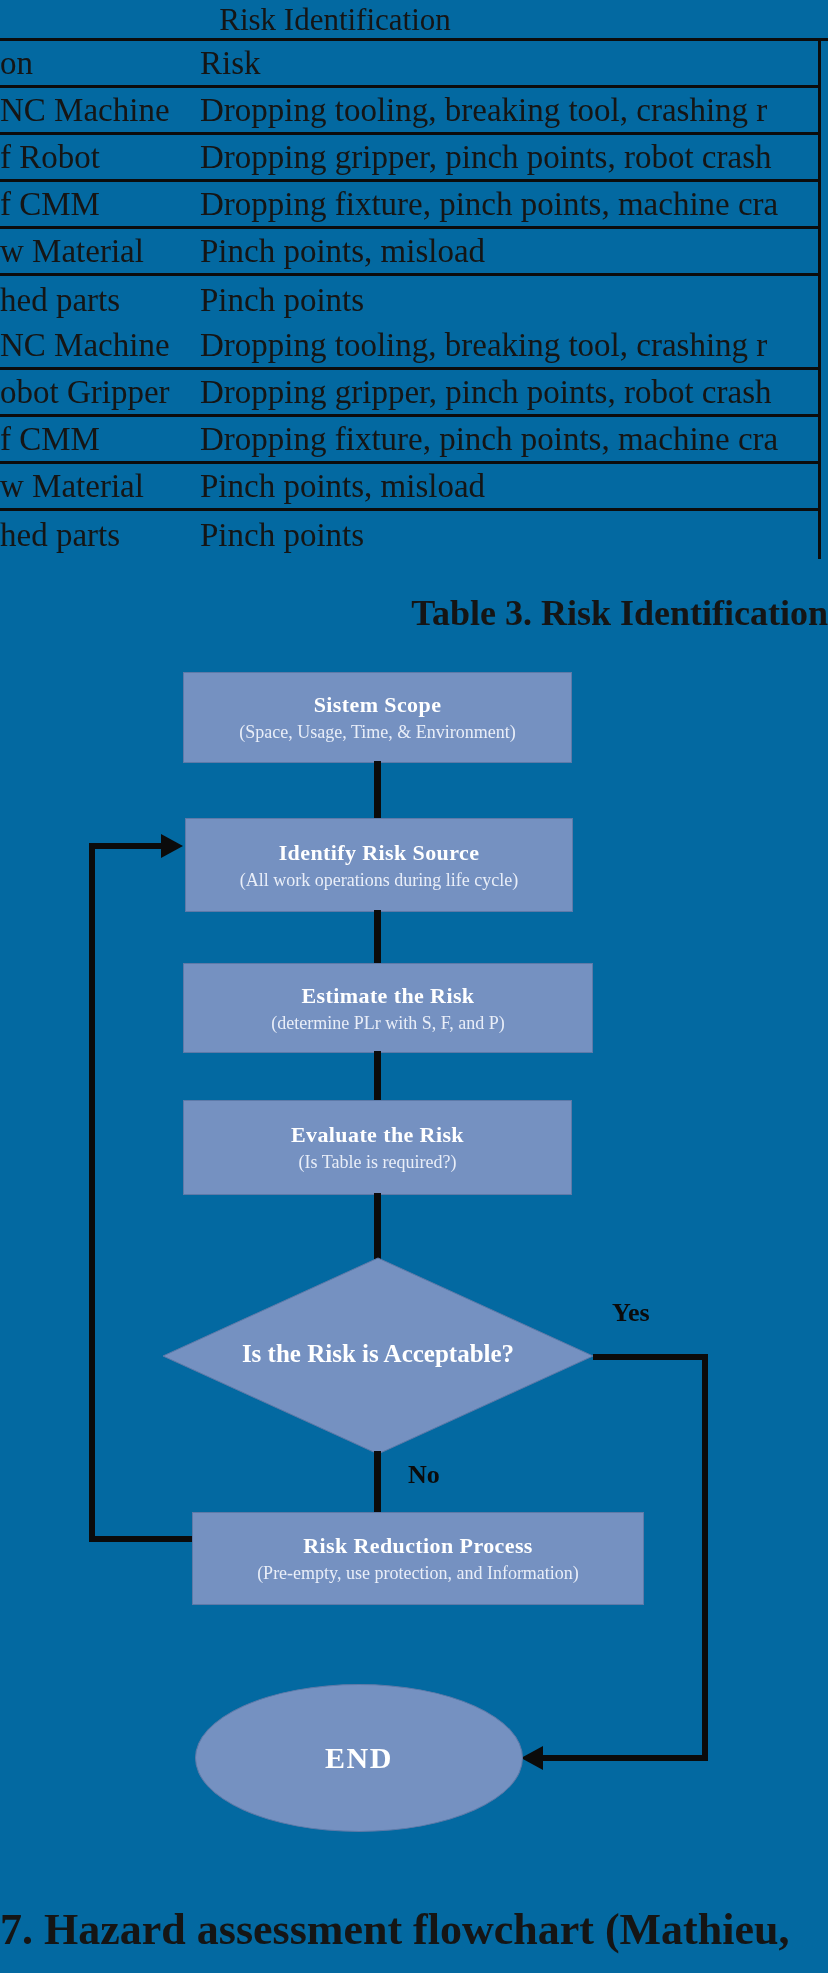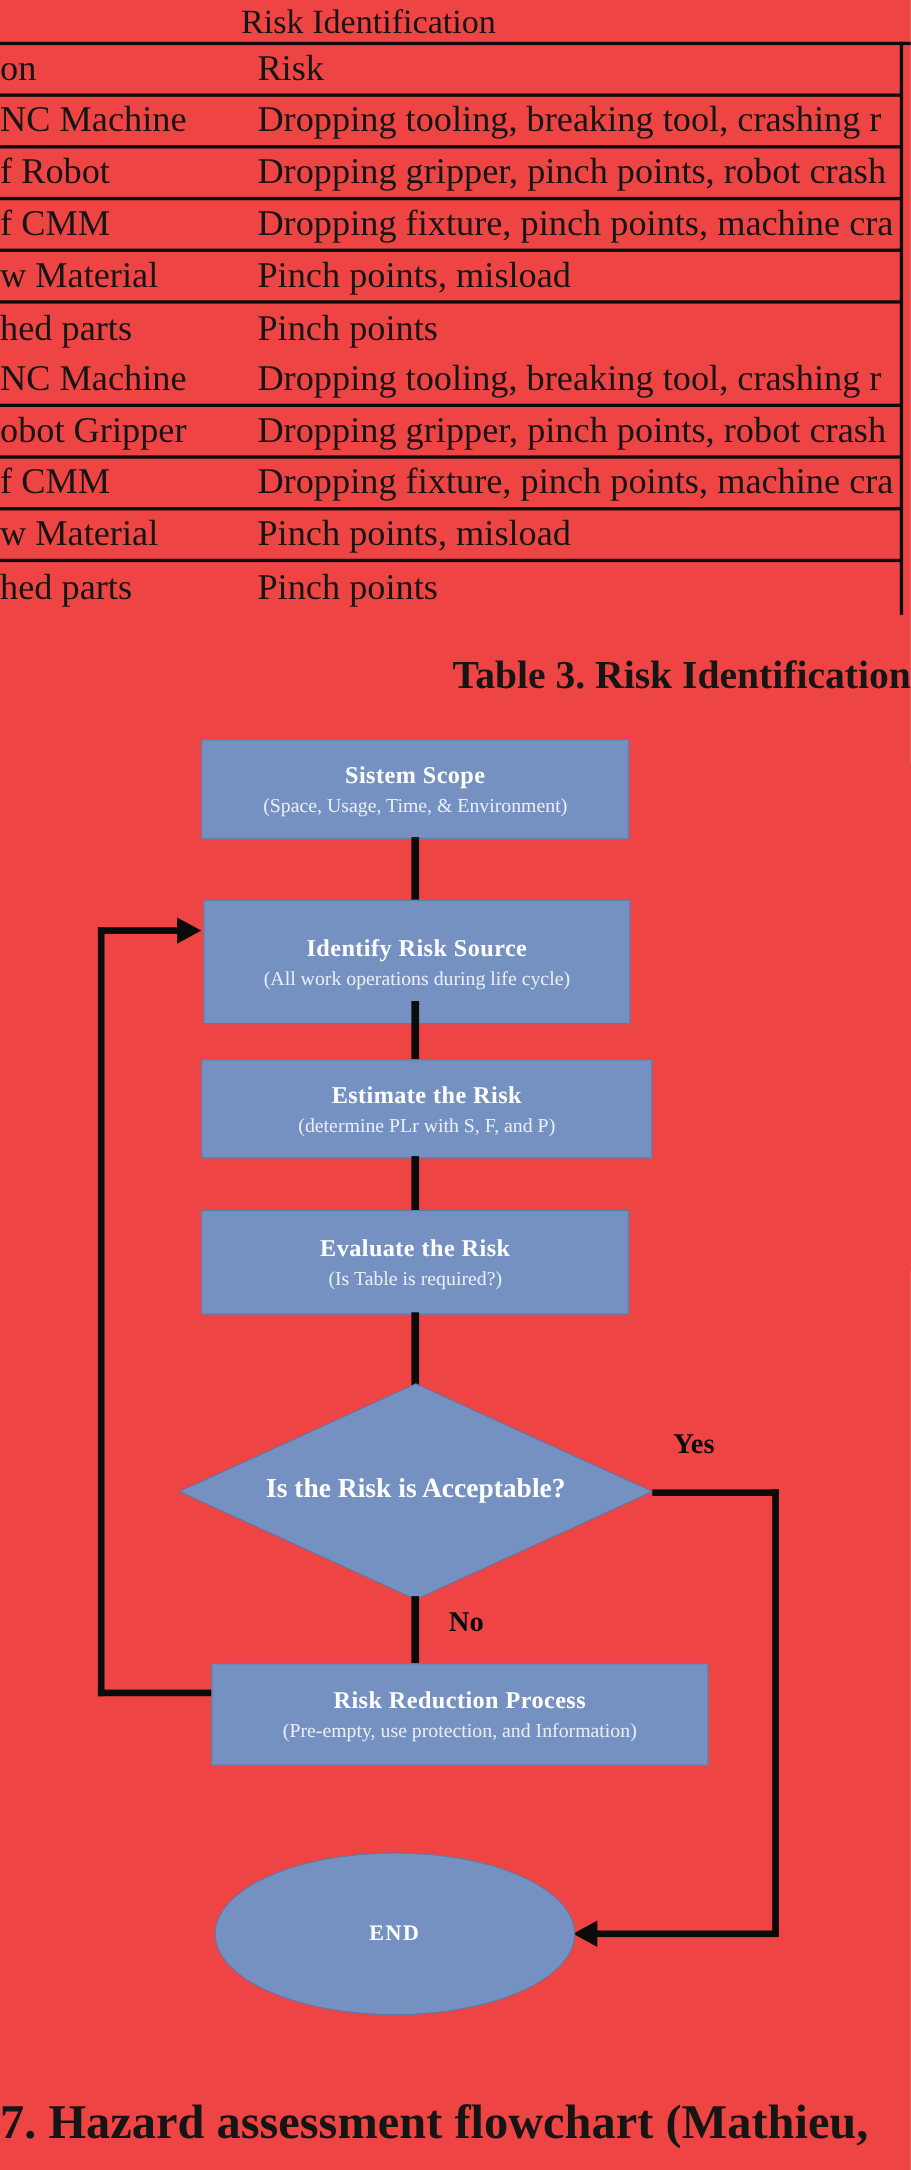--- a/index.html
+++ b/index.html
@@ -1,26 +1,26 @@
 <!DOCTYPE html>
 <html><head>
 <meta charset="utf-8">
 <style>
   html,body { margin:0; padding:0; }
-  .page { position:relative; width:828px; height:1973px; background:#ef4444;
+  .page { position:relative; width:828px; height:1973px; background:#0369a1;
           font-family:"Liberation Serif","DejaVu Serif",serif; color:#151515; overflow:hidden; }
 
   
   .tbl-title { position:absolute; left:85px; top:2px; width:500px; text-align:center; font-size:31px; }
   .rule  { position:absolute; background:#0c0c0c; }
   .trow  { position:absolute; left:0; width:819px; height:47px; overflow:hidden;
            white-space:nowrap; font-size:33px; box-sizing:border-box; }
   .trow.ruled { border-bottom:3px solid #0c0c0c; }
   .trow .c1 { position:absolute; left:0; top:50%; transform:translateY(-50%); }
-  .trow .c2 { position:absolute; left:200px; top:50%; transform:translateY(-50%);margin-left:34px; }
+  .trow .c2 { position:absolute; left:200px; top:50%; transform:translateY(-50%); }
   .tbl-caption { position:absolute; left:0; top:592px; width:828px; text-align:right;
                  font-size:36px; font-weight:bold; }
 
   
   .fbox { position:absolute; background:#7591c1; border:1px solid #5e7aa9; color:#ffffff;
           text-align:center; display:flex; flex-direction:column; justify-content:center;
           gap:4px; box-sizing:border-box; }
   .fbox .bt { font-weight:bold; font-size:22px; letter-spacing:.4px; }
   .fbox .bs { font-size:18px; color:#e9eef8; }
   .conn { position:absolute; width:7px; background:#0b0b0b; }
@@ -31,21 +31,21 @@
   .arrow-left  { position:absolute; width:0; height:0;
                  border-top:12px solid transparent; border-bottom:12px solid transparent;
                  border-right:22px solid #0b0b0b; }
   .dsvg  { position:absolute; left:153px; top:1252px; }
   .dtext { position:absolute; left:173px; top:1340px; width:410px; text-align:center;
            color:#ffffff; font-weight:bold; font-size:25px; }
   .lbl { position:absolute; font-weight:bold; font-size:26px; color:#0b0b0b; }
   .endshape { position:absolute; left:195px; top:1684px; width:328px; height:148px;
               background:#7591c1; border:1px solid #5e7aa9; border-radius:50%;
               display:flex; align-items:center; justify-content:center; color:#fff;
-              font-weight:bold; font-size:20px; letter-spacing:1.5px; box-sizing:border-box; }
+              font-weight:bold; font-size:30px; letter-spacing:1.5px; box-sizing:border-box; }
   .fig-caption { position:absolute; left:0; top:1864px; width:828px; font-size:44px;
                  font-weight:bold; white-space:nowrap; overflow:hidden;margin-top:40px; }
 </style>
 </head>
 <body>
 
 <div class="page">
 
   <div class="tbl-title">Risk Identification</div>
   <div class="rule" style="left:0; top:38px; width:828px; height:3px;"></div>
@@ -98,21 +98,21 @@
   </div>
 
   <div class="tbl-caption">Table 3. Risk Identification</div>
 
   <div class="fbox" style="left:183px; top:672px; width:389px; height:91px;">
     <div class="bt">Sistem Scope</div>
     <div class="bs">(Space, Usage, Time, &amp; Environment)</div>
   </div>
   <div class="conn" style="left:374px; top:761px; height:59px;"></div>
 
-  <div class="fbox" style="left:185px; top:818px; width:388px; height:113px;justify-content:center;">
+  <div class="fbox" style="left:185px; top:818px; width:388px; height:94px;justify-content:center;">
     <div class="bt">Identify Risk Source</div>
     <div class="bs">(All work operations during life cycle)</div>
   </div>
   <div class="conn" style="left:374px; top:910px; height:55px;"></div>
 
   <div class="fbox" style="left:183px; top:963px; width:410px; height:90px;align-items:center;">
     <div class="bt">Estimate the Risk</div>
     <div class="bs">(determine PLr with S, F, and P)</div>
   </div>
   <div class="conn" style="left:374px; top:1051px; height:51px;"></div>

